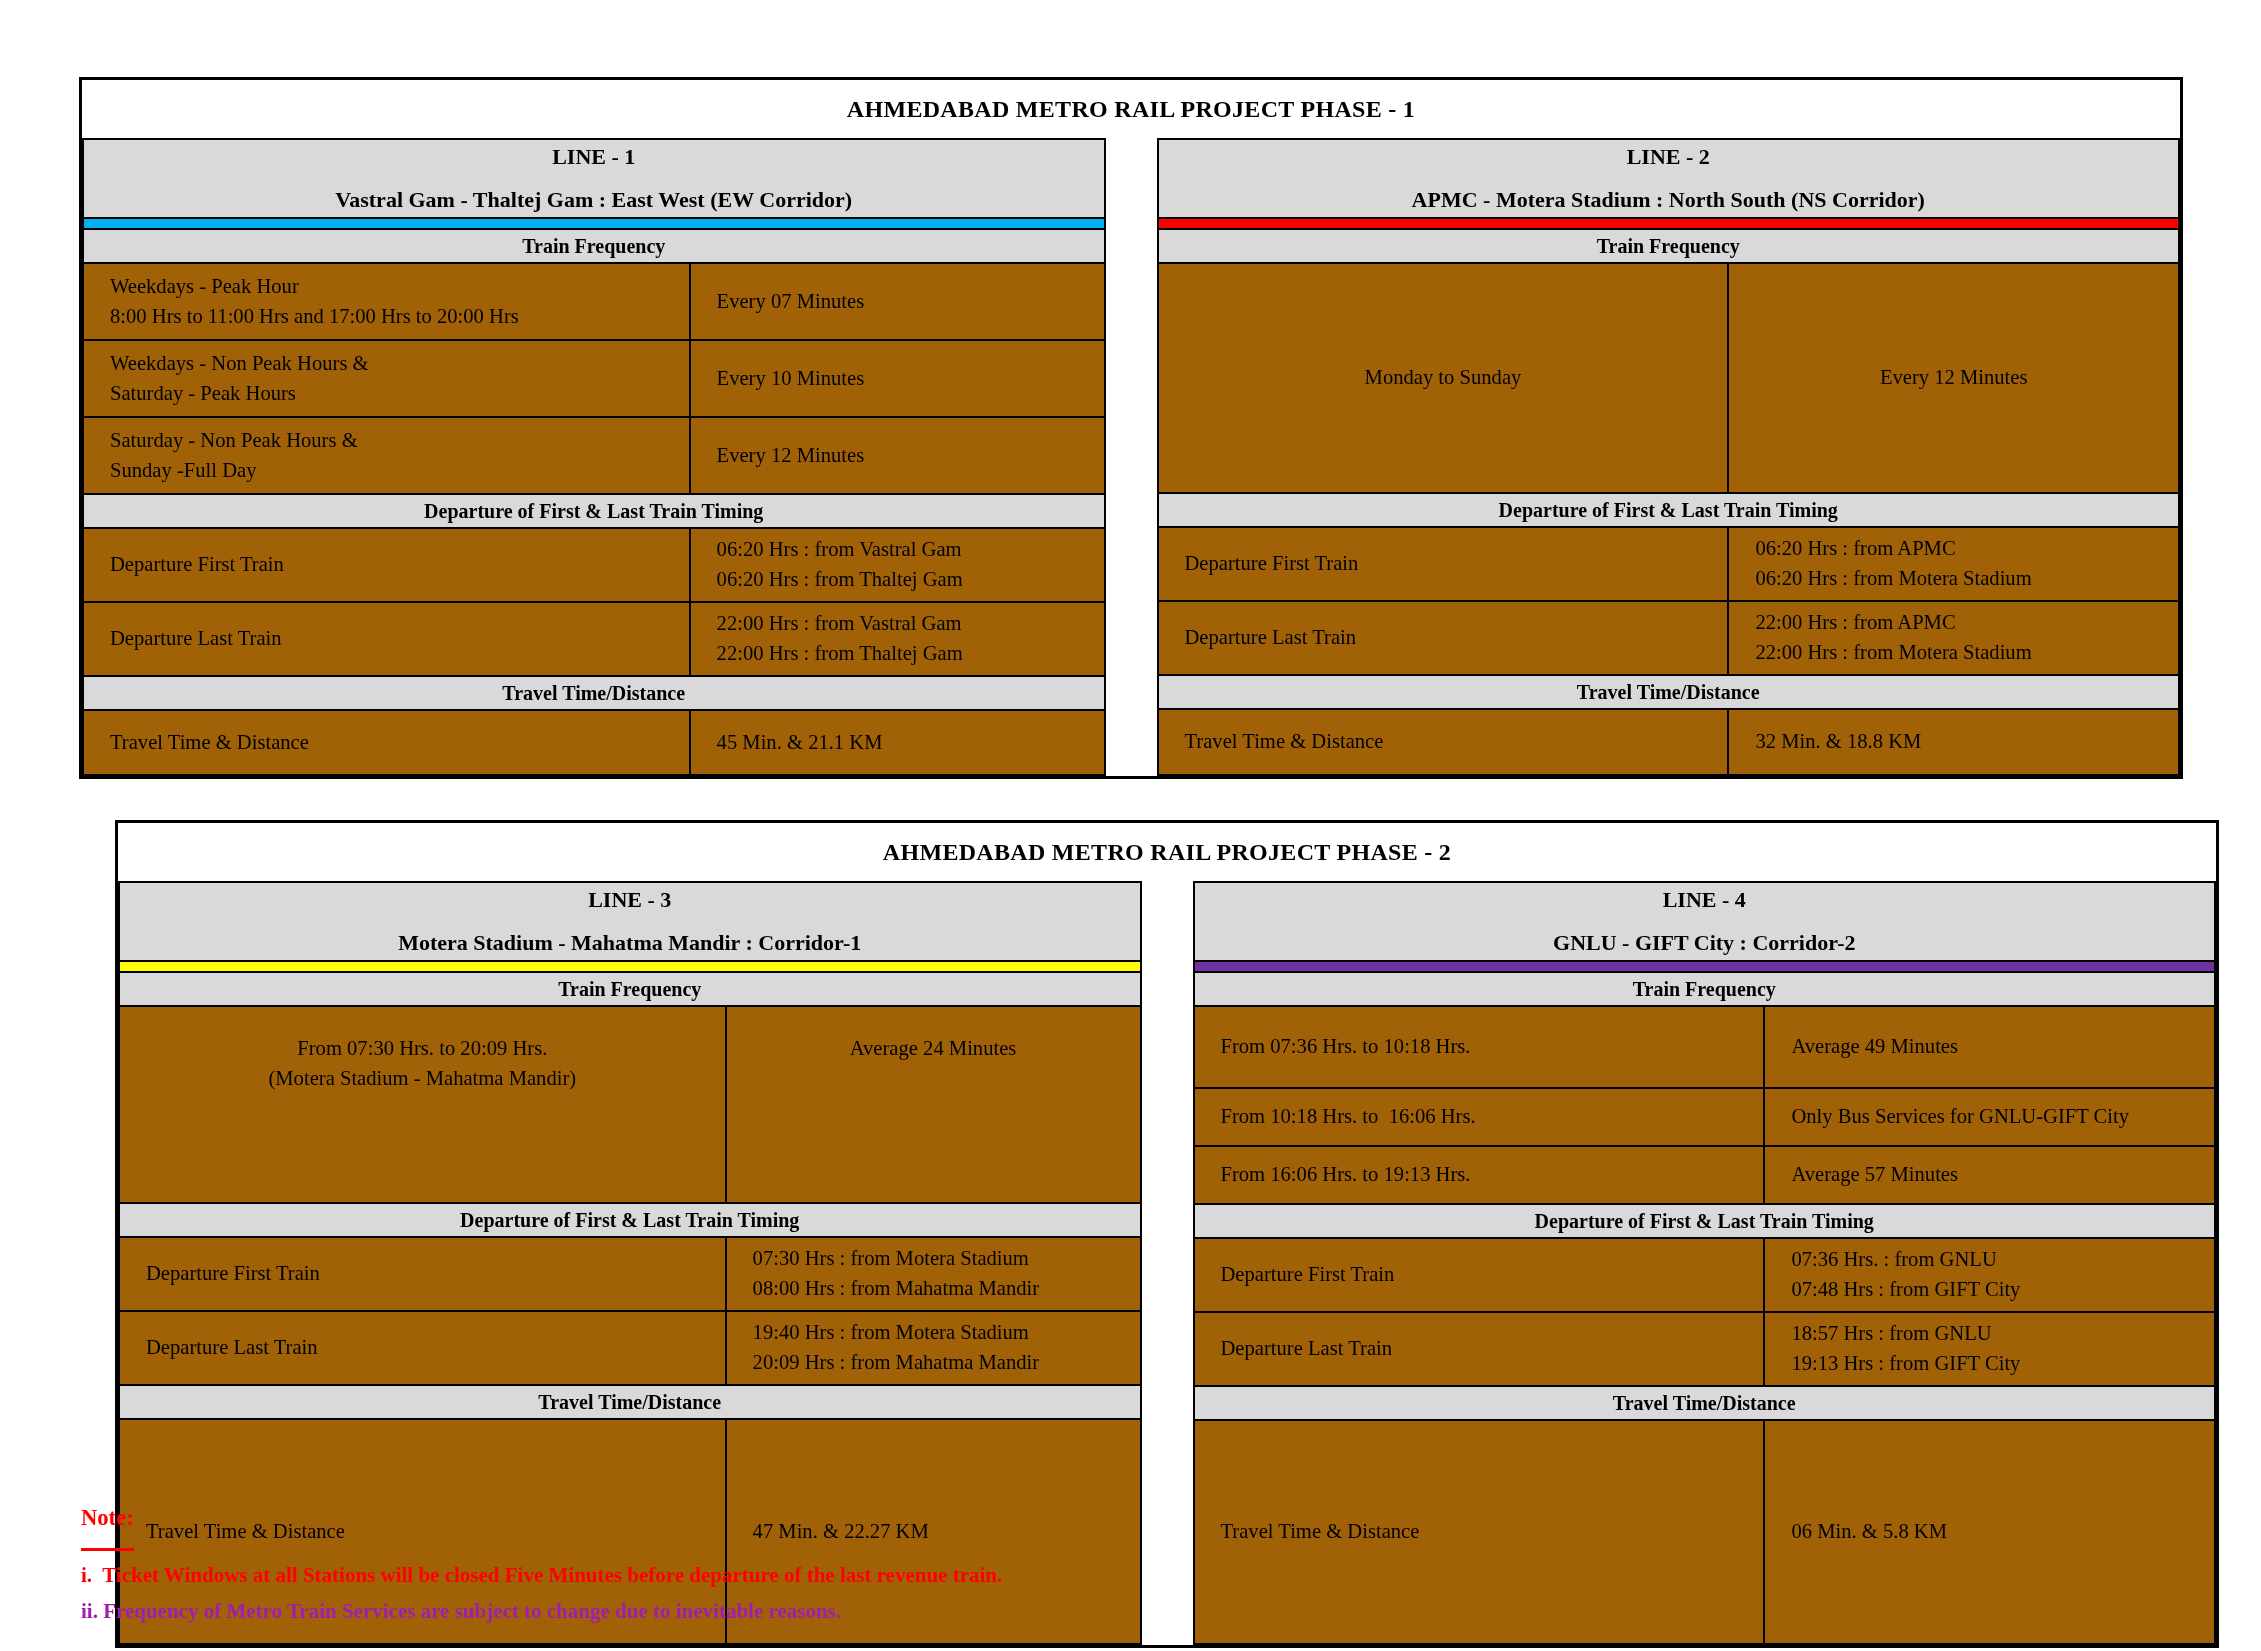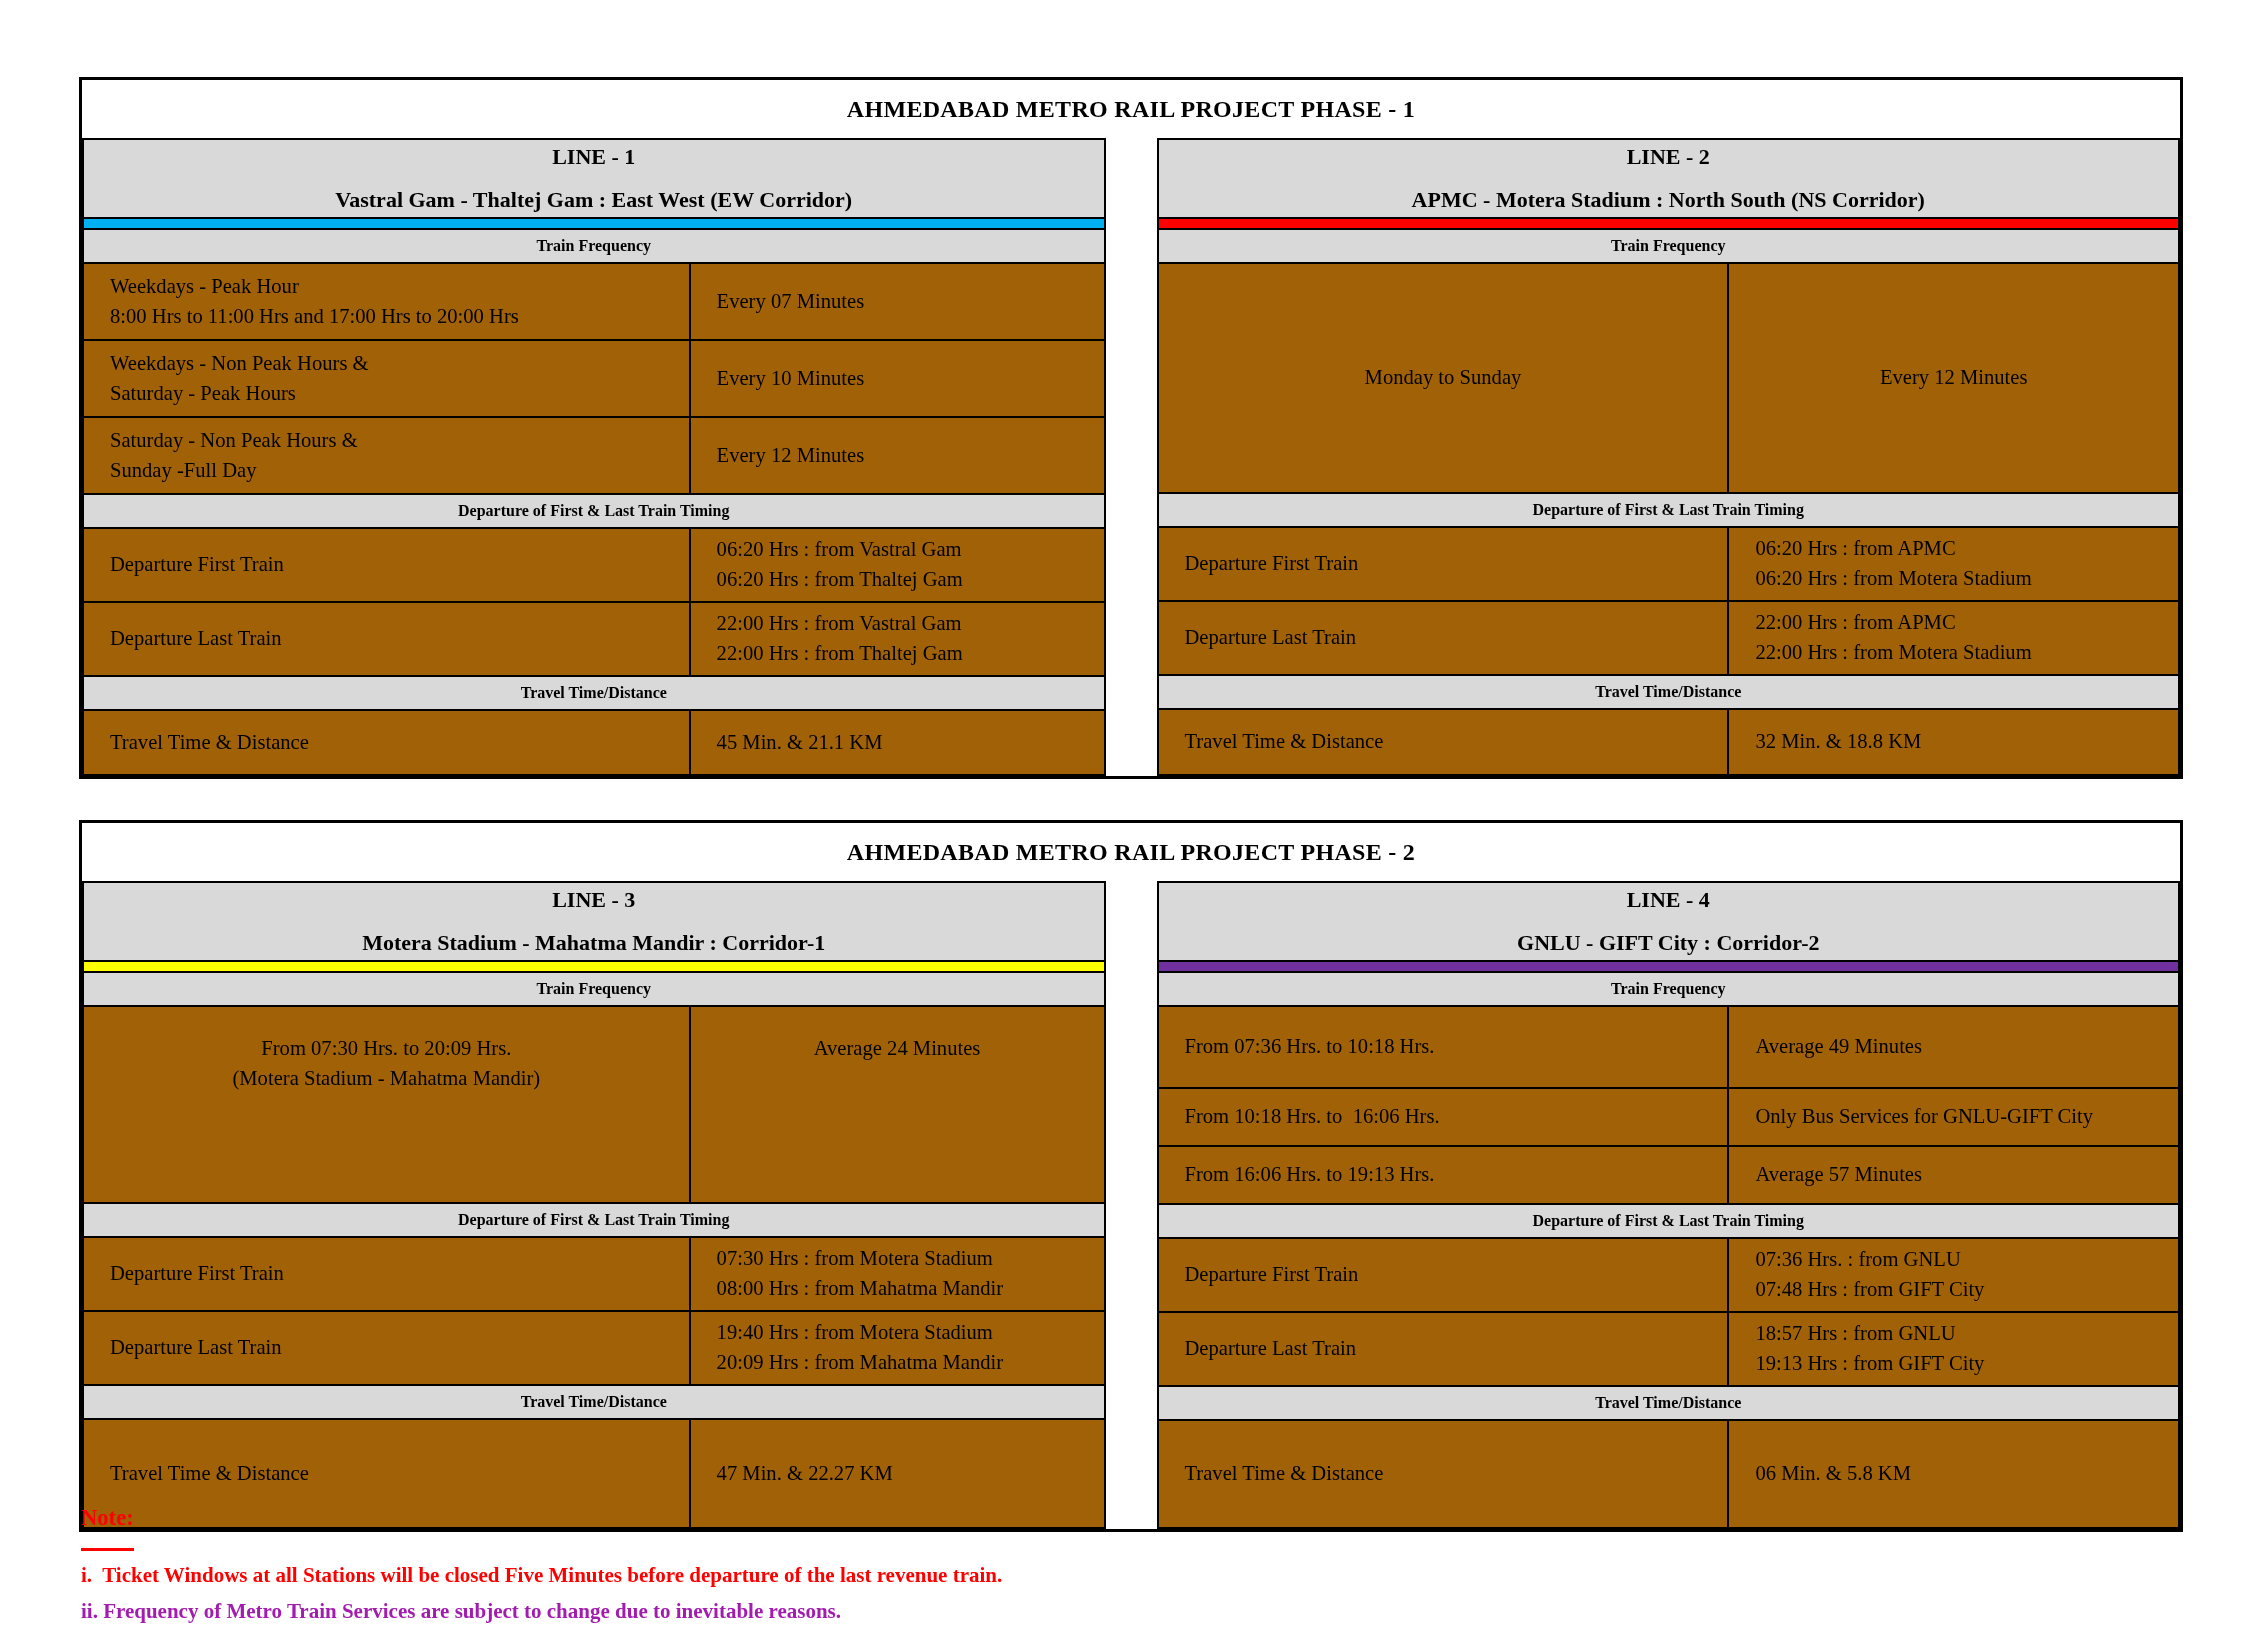--- a/index.html
+++ b/index.html
@@ -11,21 +11,21 @@
     font-family: "Liberation Serif", "DejaVu Serif", serif;
   }
   .phase {
     position: absolute;
     left: 79px;
     width: 2104px;
     border: 3.4px solid #000;
     background: #fff;
   }
   #phase1 { top: 77px;  height: 702px; }
-  #phase2 { top: 820px; height: 712px;  }
+  #phase2 { top: 820px; height: 828px; margin-left: 36px;  }
   .phase-title {
     height: 58px;
     display: flex; align-items: center; justify-content: center;
     font-weight: 700; font-size: 24px; letter-spacing: 0.3px;
   }
   .cols {
     display: grid;
     grid-template-columns: 1fr 51px 1fr;
     height: calc(100% - 58px);
   }
@@ -40,21 +40,21 @@
     background: #D9D9D9;
     display: flex; flex-direction: column; align-items: center; justify-content: space-between;
     font-weight: 700; font-size: 22px; text-align: center;
     padding: 4.1px 0;
   }
   .stripe { height: 11px; flex: none; }
   .sechead {
     height: 34px; flex: none;
     background: #D9D9D9;
     display: flex; align-items: center; justify-content: center;
-    font-weight: 700; font-size: 16px;
+    font-weight: 700; font-size: 20px;
   }
   .row { display: grid; flex: none; background: #a16207; }
   .row.sl { grid-template-columns: 59.5% 40.5%; }
   .row.sr { grid-template-columns: 56% 44%; }
   .row > .cell:first-child { border-right: 2.1px solid #000; }
   .cell {
     display: flex; flex-direction: column; justify-content: center; align-items: flex-start;
     padding: 4.1px 26px;
     font-size: 20.6px; line-height: 1.45;
     overflow: hidden;

